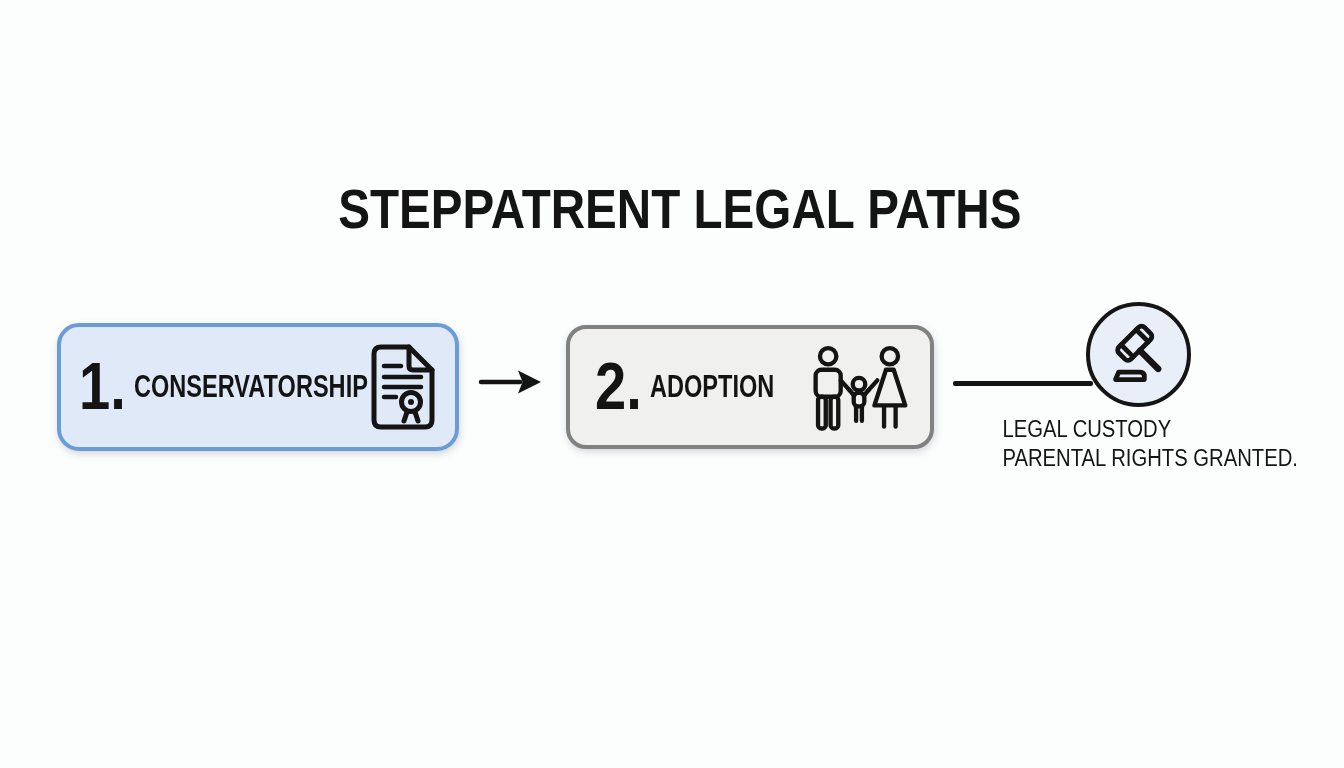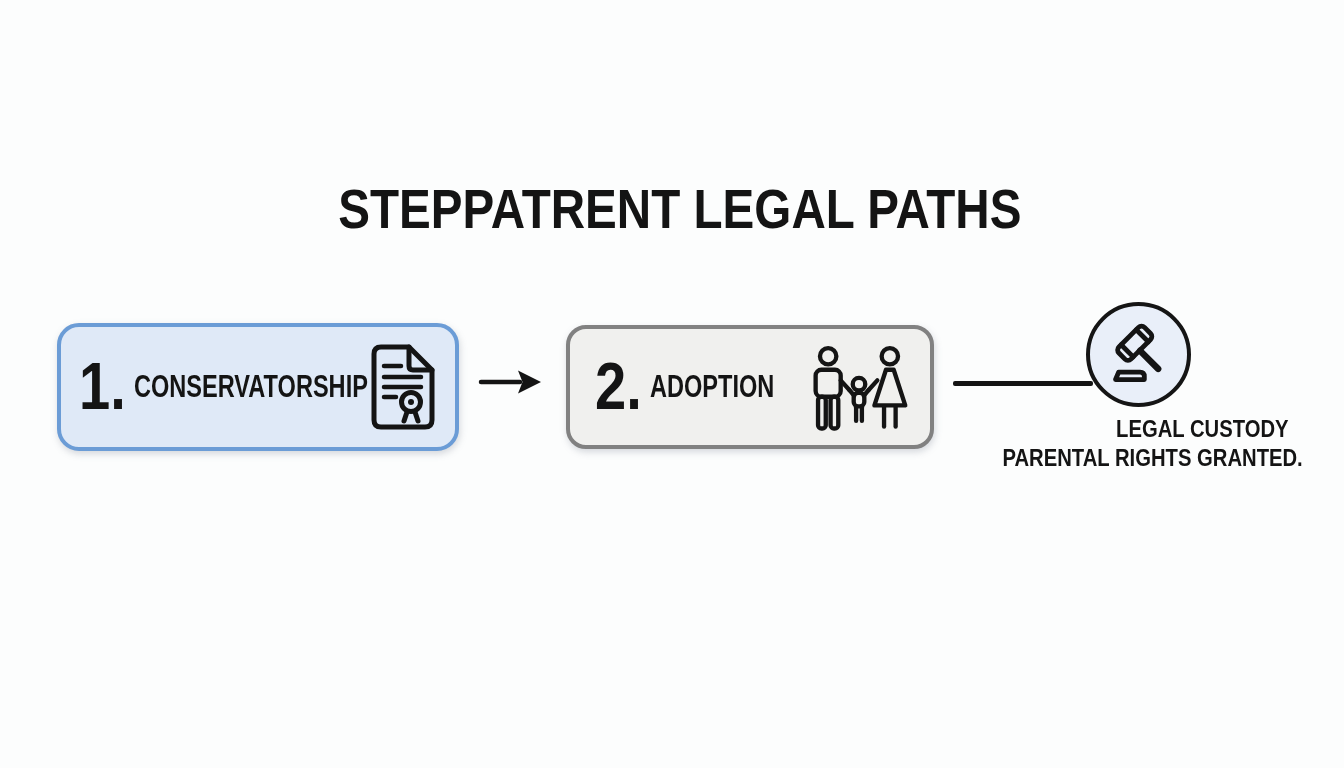--- a/index.html
+++ b/index.html
@@ -74,22 +74,22 @@
     position: absolute; left: 1086px; top: 302px;
     box-sizing: border-box;
     width: 105px; height: 105px;
     border-radius: 50%;
     background: var(--outcome_circle_fill, #e9eff9);
     border: 4px solid var(--outcome_circle_border, #151515);
     display: flex; align-items: center; justify-content: center;
   }
   .outcome-caption {
     position: absolute; left: 983px; top: 415px; width: 325px;
-    text-align: right;
-    font-size: 23px; font-weight: bold; line-height: 29px;
+    text-align: left;
+    font-size: 23px; font-weight: normal; line-height: 29px;
     white-space: nowrap;
   }
   .caption-line { display: block; transform: scaleX(0.88); transform-origin: center; }
 
   svg { display: block; color: var(--ink, #141414); }
 </style>
 </head>
 <body>
 
 <div class="stage">

